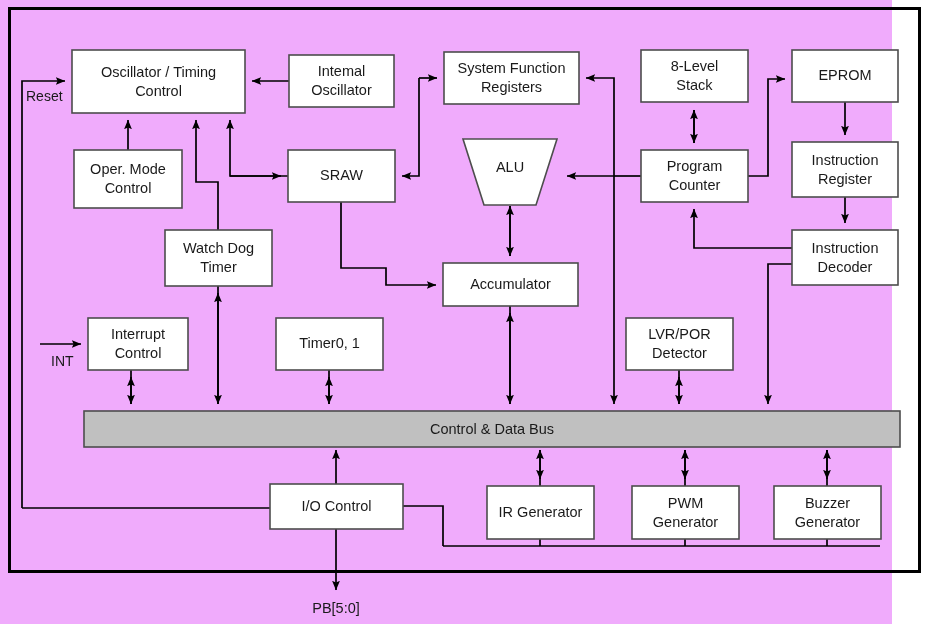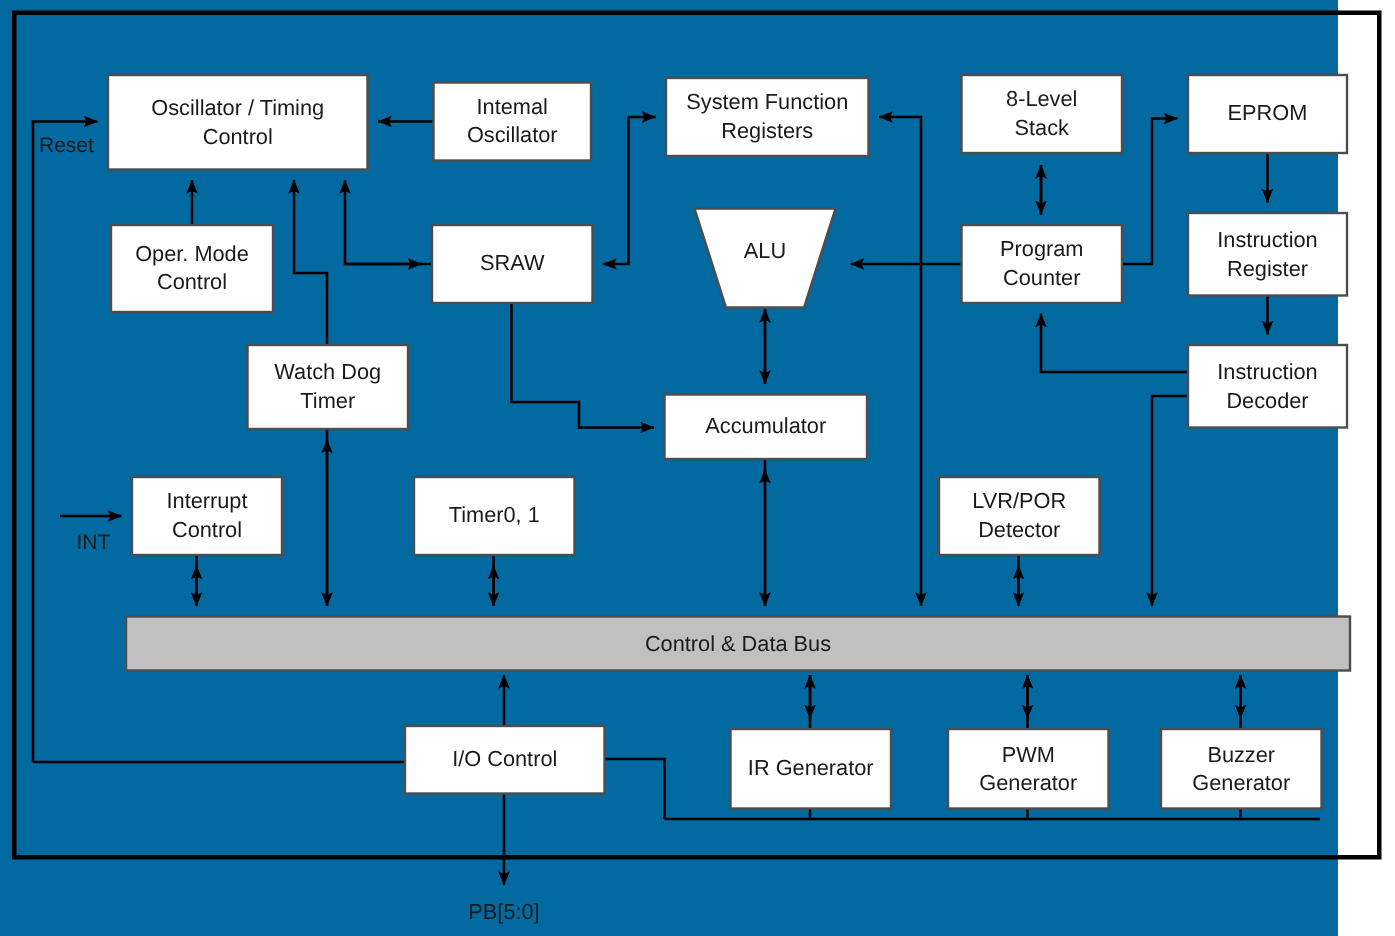--- a/index.html
+++ b/index.html
@@ -1,18 +1,18 @@
 <!DOCTYPE html>
 <html><head>
 <meta charset="utf-8">
 <style>
   html,body{margin:0;padding:0;background:#fff;}
   body{width:930px;height:624px;overflow:hidden;
        font-family:"Liberation Sans", sans-serif;}
-  #stage{position:relative;width:892px;height:624px;background:#0369a1;text-decoration:underline;}
+  #stage{position:relative;width:892px;height:624px;background:#f0abfc;text-decoration:underline;}
   svg{display:block;}
   .blk-rect{fill:#ffffff;stroke:#4d4d4d;stroke-width:1.6;}
   .frame-rect{fill:none;stroke:#000000;stroke-width:3;}
   .bus-rect{fill:#c0c0c0;stroke:#4d4d4d;stroke-width:1.6;}
   .wire{stroke:#000000;stroke-width:1.7;fill:none;stroke-linecap:butt;stroke-linejoin:miter;}
   .blk-text{font-family:"Liberation Sans", sans-serif;font-size:14.5px;fill:#1a1a1a;
             text-anchor:middle;dominant-baseline:middle;}
   .lbl-text{font-family:"Liberation Sans", sans-serif;font-size:14px;fill:#1a1a1a;}
 </style>
 </head>

